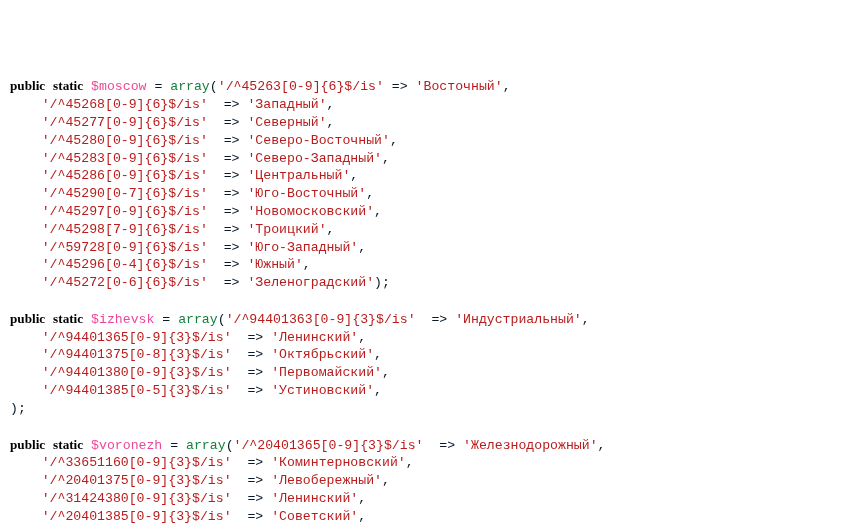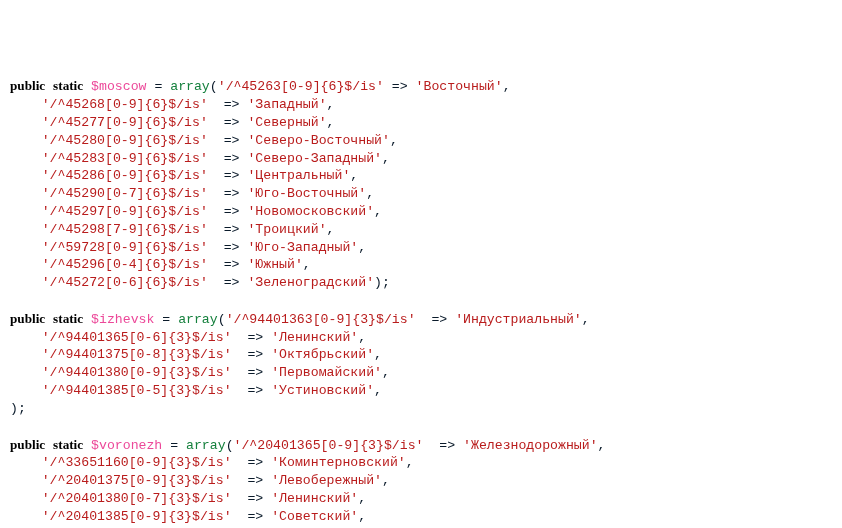--- a/index.html
+++ b/index.html
@@ -32,28 +32,28 @@
 <span>    <span class="str">'/^45283[0-9]{6}$/is'</span>  <span class="arrow">=&gt;</span> <span class="str">'Северо-Западный'</span><span class="punc">,</span></span>
 <span>    <span class="str">'/^45286[0-9]{6}$/is'</span>  <span class="arrow">=&gt;</span> <span class="str">'Центральный'</span><span class="punc">,</span></span>
 <span>    <span class="str">'/^45290[0-7]{6}$/is'</span>  <span class="arrow">=&gt;</span> <span class="str">'Юго-Восточный'</span><span class="punc">,</span></span>
 <span>    <span class="str">'/^45297[0-9]{6}$/is'</span>  <span class="arrow">=&gt;</span> <span class="str">'Новомосковский'</span><span class="punc">,</span></span>
 <span>    <span class="str">'/^45298[7-9]{6}$/is'</span>  <span class="arrow">=&gt;</span> <span class="str">'Троицкий'</span><span class="punc">,</span></span>
 <span>    <span class="str">'/^59728[0-9]{6}$/is'</span>  <span class="arrow">=&gt;</span> <span class="str">'Юго-Западный'</span><span class="punc">,</span></span>
 <span>    <span class="str">'/^45296[0-4]{6}$/is'</span>  <span class="arrow">=&gt;</span> <span class="str">'Южный'</span><span class="punc">,</span></span>
 <span>    <span class="str">'/^45272[0-6]{6}$/is'</span>  <span class="arrow">=&gt;</span> <span class="str">'Зеленоградский'</span><span class="punc">);</span></span>
 
 <span><span class="kw">public</span> <span class="kw">static</span> <span class="var">$izhevsk</span><span class="punc"> = </span><span class="func">array</span><span class="punc">(</span><span class="str">'/^94401363[0-9]{3}$/is'</span>  <span class="arrow">=&gt;</span> <span class="str">'Индустриальный'</span><span class="punc">,</span></span>
-<span>    <span class="str">'/^94401365[0-6]{3}$/is'</span>  <span class="arrow">=&gt;</span> <span class="str">'Ленинский'</span><span class="punc">,</span></span>
+<span>    <span class="str">'/^94401365[0-9]{3}$/is'</span>  <span class="arrow">=&gt;</span> <span class="str">'Ленинский'</span><span class="punc">,</span></span>
 <span>    <span class="str">'/^94401375[0-8]{3}$/is'</span>  <span class="arrow">=&gt;</span> <span class="str">'Октябрьский'</span><span class="punc">,</span></span>
 <span>    <span class="str">'/^94401380[0-9]{3}$/is'</span>  <span class="arrow">=&gt;</span> <span class="str">'Первомайский'</span><span class="punc">,</span></span>
 <span>    <span class="str">'/^94401385[0-5]{3}$/is'</span>  <span class="arrow">=&gt;</span> <span class="str">'Устиновский'</span><span class="punc">,</span></span>
 <span class="punc">);</span>
 
 <span><span class="kw">public</span> <span class="kw">static</span> <span class="var">$voronezh</span><span class="punc"> = </span><span class="func">array</span><span class="punc">(</span><span class="str">'/^20401365[0-9]{3}$/is'</span>  <span class="arrow">=&gt;</span> <span class="str">'Железнодорожный'</span><span class="punc">,</span></span>
 <span>    <span class="str">'/^33651160[0-9]{3}$/is'</span>  <span class="arrow">=&gt;</span> <span class="str">'Коминтерновский'</span><span class="punc">,</span></span>
 <span>    <span class="str">'/^20401375[0-9]{3}$/is'</span>  <span class="arrow">=&gt;</span> <span class="str">'Левобережный'</span><span class="punc">,</span></span>
-<span>    <span class="str">'/^20401380[0-7]{3}$/is'</span>  <span class="arrow">=&gt;</span> <span class="str">'Ленинский'</span><span class="punc">,</span></span>
+<span>    <span class="str">'/^31424380[0-9]{3}$/is'</span>  <span class="arrow">=&gt;</span> <span class="str">'Ленинский'</span><span class="punc">,</span></span>
 <span>    <span class="str">'/^20401385[0-9]{3}$/is'</span>  <span class="arrow">=&gt;</span> <span class="str">'Советский'</span><span class="punc">,</span></span>
 <span>    <span class="str">'/^20401390[0-9]{3}$/is'</span>  <span class="arrow">=&gt;</span> <span class="str">'Центральный'</span><span class="punc">,</span></span>
 </div>
 
 
 
 
 </body></html>

